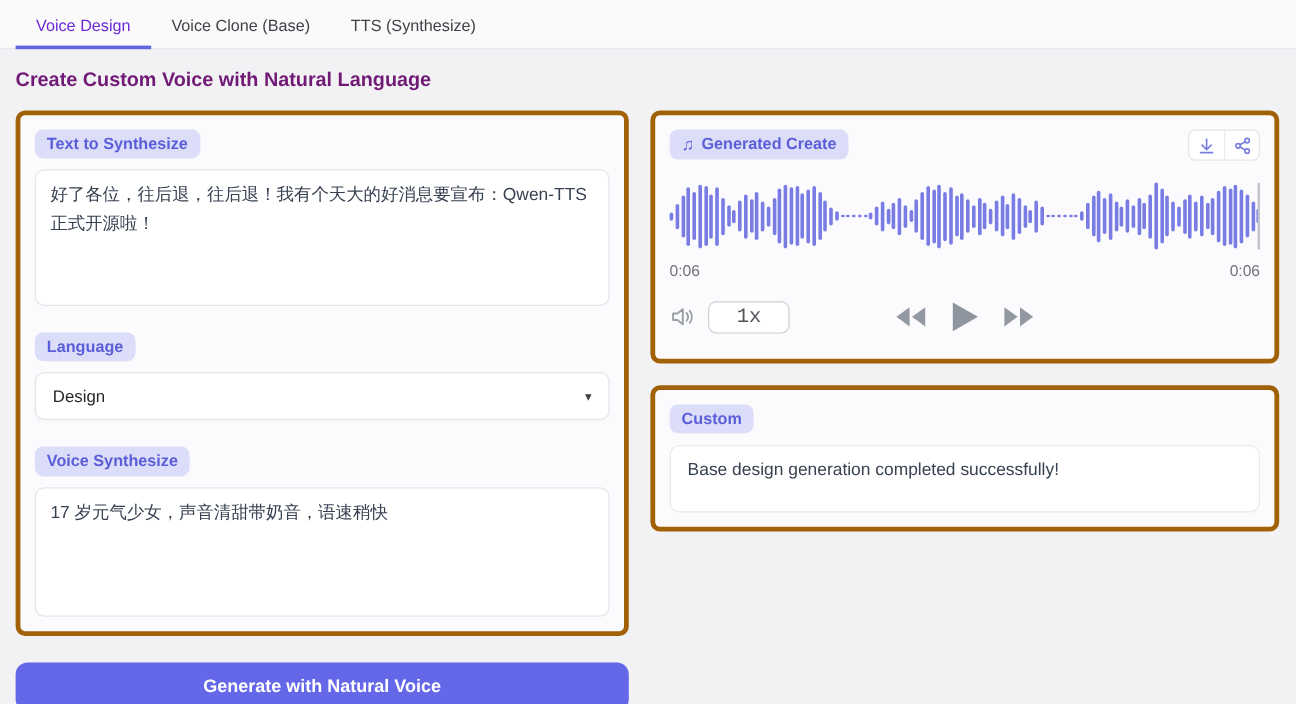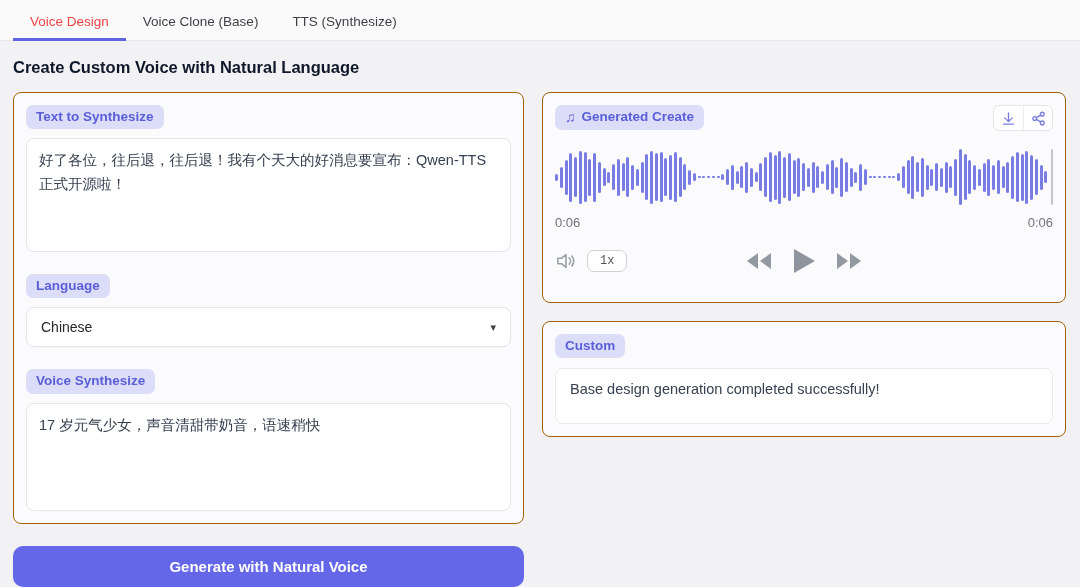--- a/index.html
+++ b/index.html
@@ -18,33 +18,33 @@
     border-bottom:1px solid #e7e7ec;
     height:41px;
   }
   .tab {
     font-size:13.5px; color:#3f3f46;
     padding:12px 17px 9px 17px;
     cursor:pointer; white-space:nowrap;
     border-bottom:3px solid transparent;
     margin-bottom:-1px;
   }
-  .tab.active { color:#ef4444; font-weight:400; border-bottom-color:#6065e0; }
+  .tab.active { color:#6d28d9; font-weight:400; border-bottom-color:#6065e0; }
   
   .heading {
-    font-size:16.5px; font-weight:700; color:#0f172a;
+    font-size:16.5px; font-weight:700; color:#701a75;
     margin:17px 13px 15px 13px;
   }
   
   .main { display:flex; gap:18px; padding:0 13px; align-items:flex-start; }
   .col-left { width:511px; flex:none; }
   .col-right { width:524px; flex:none; }
   .card {
     background:#fbfbfd;
-    border:1px solid #a16207;
+    border:4px solid #a16207;
     border-radius:8px;
     padding:12px;
   }
   
   .badge {
     display:inline-flex; align-items:center; gap:6px;
     background:#dcddf8; color:#5a5ed8;
     font-weight:700; font-size:13.5px;
     padding:4px 10px; border-radius:7px;
     line-height:1.2;
@@ -103,21 +103,21 @@
     display:flex; justify-content:space-between;
     margin-top:8px; font-size:13px; color:#71717a;
   }
   .controls {
     position:relative; margin-top:14px; height:34px;
     display:flex; align-items:center;
   }
   .vol-cluster { display:flex; align-items:center; gap:10px; }
   .speed-chip {
     border:1px solid #d0d0d6; border-radius:7px; background:#fff;
-    font-size:12px; color:#52525b; padding:3px 12px; cursor:pointer;
+    font-size:17px; color:#52525b; padding:3px 23px; cursor:pointer;
     font-family:"Liberation Mono", monospace;
     text-align:center;
   }
   .play-cluster {
     position:absolute; left:50%; transform:translateX(-50%);
     display:flex; align-items:center; gap:20px;
   }
   .ctl { cursor:pointer; display:flex; align-items:center; }
   
   .status-card { margin-top:18px; }
@@ -143,21 +143,21 @@
 
   <div class="col-left">
     <div class="card">
 
       <span class="badge">Text to Synthesize</span>
       <textarea class="ta-text" style="">好了各位，往后退，往后退！我有个天大的好消息要宣布：Qwen-TTS 正式开源啦！</textarea>
 
       <div class="field-gap">
         <span class="badge">Language</span>
         <div class="select">
-          <span>Chinese</span>
+          <span>Design</span>
           <span class="arrow">▾</span>
         </div>
       </div>
 
       <div class="field-gap">
         <span class="badge">Voice Synthesize</span>
         <textarea class="ta-desc" style="">17 岁元气少女，声音清甜带奶音，语速稍快</textarea>
       </div>
 
     </div>

